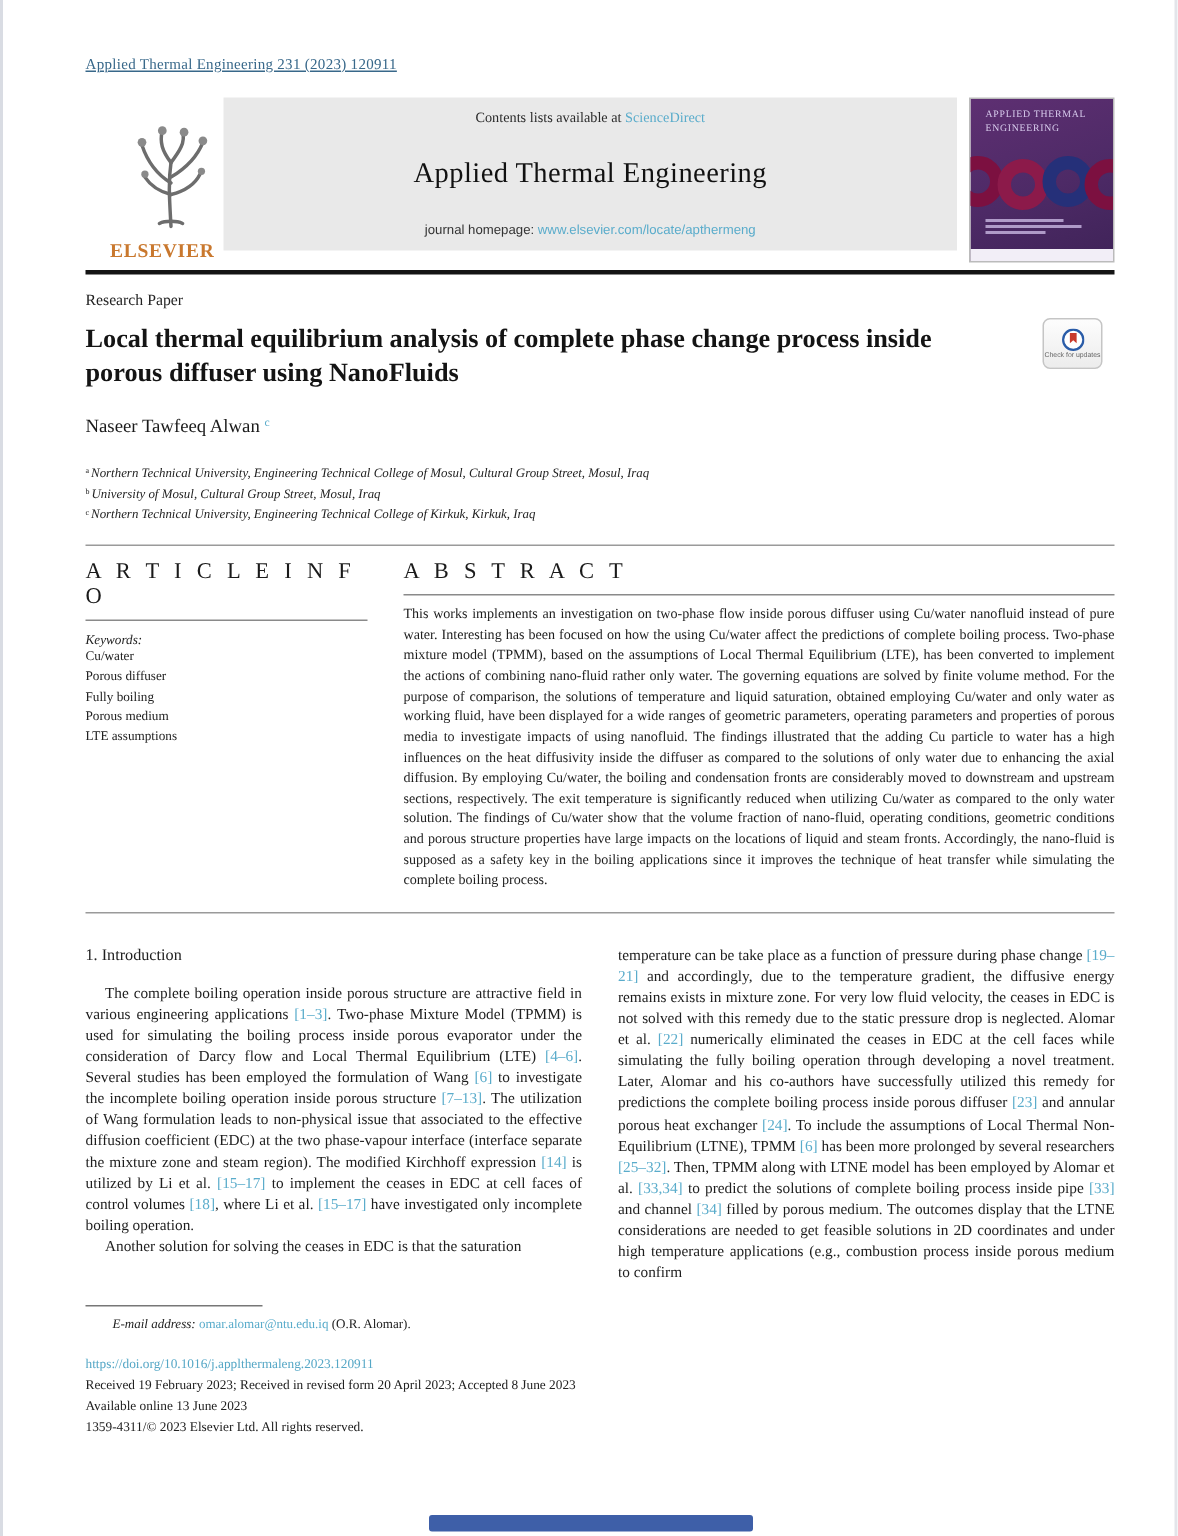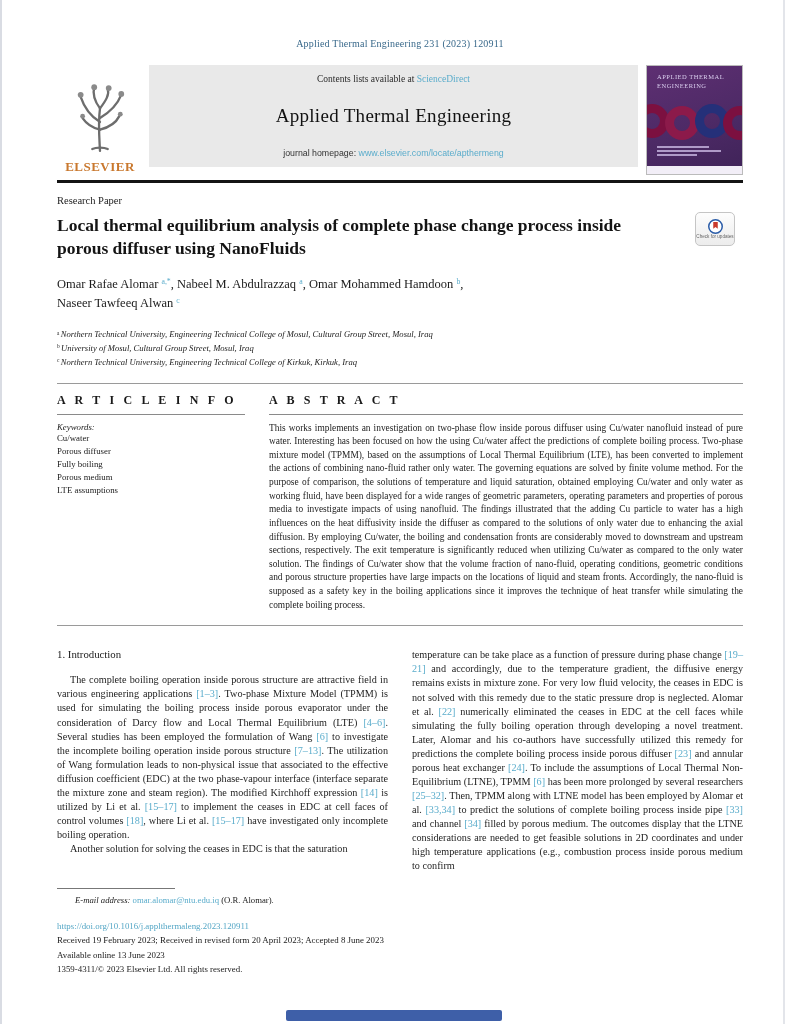--- a/index.html
+++ b/index.html
@@ -5,24 +5,24 @@
   * { margin:0; padding:0; box-sizing:border-box; }
   html,body { background:#f2f2f4; }
   .page {
     position:relative; width:785px; height:1024px; margin:0 auto;
     background:#ffffff; overflow:hidden;
     border-left:2px solid #d9dce3; border-right:2px solid #e3e5ea;
     font-family:"Liberation Serif", serif; color:#212121;
   }
   .inner { padding:0 40px 0 55px; }
 
-  .top-citation { text-align:center; padding-top:38px; font-size:10px; color:#38688a; letter-spacing:.2px; }
+  .top-citation { text-align:left; padding-top:38px; font-size:10px; color:#38688a; letter-spacing:.2px;text-decoration:underline; }
 
   .header-row { display:flex; margin-top:16px; align-items:stretch; }
-  .logo-col { width:92px; display:flex; flex-direction:column; align-items:center; justify-content:flex-end; padding:2px 6px 0 0; }
+  .logo-col { width:92px; display:flex; flex-direction:column; align-items:flex-end; justify-content:flex-end; padding:2px 6px 0 0; }
   .logo-tree { width:58px; height:74px; }
   .logo-word { font-size:13px; color:#c9782e; letter-spacing:.5px; font-weight:bold; margin-top:2px; }
   .gray-box { flex:1; background:#e9e9e9; height:102px; display:flex; flex-direction:column; align-items:center; justify-content:space-between; padding:9px 10px; }
   .contents-line { font-size:9.5px; color:#2a2a2a; }
   .journal-title { font-size:19px; color:#111; letter-spacing:.3px; }
   .homepage-line { font-family:"Liberation Sans", sans-serif; font-size:8.8px; color:#333; }
   .link { color:#55a7c6; }
   a.link { text-decoration:none; cursor:pointer; }
 
   .cover-col { width:97px; margin-left:8px; position:relative; }
@@ -59,21 +59,21 @@
 
   .sup { font-size:.62em; position:relative; top:-.5em; }
   .cite { color:#5aaccb; }
   .it { font-style:italic; }
 
   .thin-rule { height:1px; background:#9a9a9a; margin-top:13px; }
 
   .info-abs { display:flex; margin-top:9px; }
   .info-col { width:188px; margin-right:24px; flex-shrink:0; }
   .abs-col { flex:1; }
-  .sec-heading { font-size:12px; letter-spacing:3.2px; color:#1a1a1a;font-weight:bold; }
+  .sec-heading { font-size:15px; letter-spacing:3.2px; color:#1a1a1a; }
   .head-rule { height:1px; background:#8a8a8a; margin:6px 0 7px 0; }
   .kw-label { font-size:8.8px; font-style:italic; }
   .kw-item { font-size:8.8px; line-height:1.5; }
   .abstract-text { font-size:9.4px; line-height:1.45; text-align:justify; color:#1d1d1d; }
   .section-close-rule { height:1px; background:#9a9a9a; margin-top:13px; }
 
   .columns { display:flex; margin-top:22px; gap:24px; }
   .col { flex:1; }
   .intro-heading { font-weight:normal; font-size:10.8px; margin-bottom:13px; }
   .body-par { font-size:10.2px; line-height:1.38; text-align:justify; color:#1d1d1d; }
@@ -154,21 +154,20 @@
       <div class="check-badge" title="">
         <svg width="15" height="15" viewBox="0 0 20 20">
           <circle cx="10" cy="10" r="9" fill="#ffffff" stroke="#2a5ca8" stroke-width="2"></circle>
           <path d="M7 4 L13 4 L13 13 L10 10.5 L7 13 Z" fill="#c93a2c"></path>
         </svg>
         <div class="txt">Check for updates</div>
       </div>
     </div>
 
     <div class="authors">
-      <div><span>Omar Rafae Alomar </span><span class="cite sup">a,*</span><span>, Nabeel M. Abdulrazzaq </span><span class="cite sup">a</span><span>, Omar Mohammed Hamdoon </span><span class="cite sup">b</span><span>,</span></div>
       <div><span>Naseer Tawfeeq Alwan </span><span class="cite sup">c</span></div>
     </div>
 
     <div class="affiliations">
       <div class="aff-line"><span class="sup">a </span><span class="it">Northern Technical University, Engineering Technical College of Mosul, Cultural Group Street, Mosul, Iraq</span></div>
       <div class="aff-line"><span class="sup">b </span><span class="it">University of Mosul, Cultural Group Street, Mosul, Iraq</span></div>
       <div class="aff-line"><span class="sup">c </span><span class="it">Northern Technical University, Engineering Technical College of Kirkuk, Kirkuk, Iraq</span></div>
     </div>
 
     <div class="thin-rule"></div>

